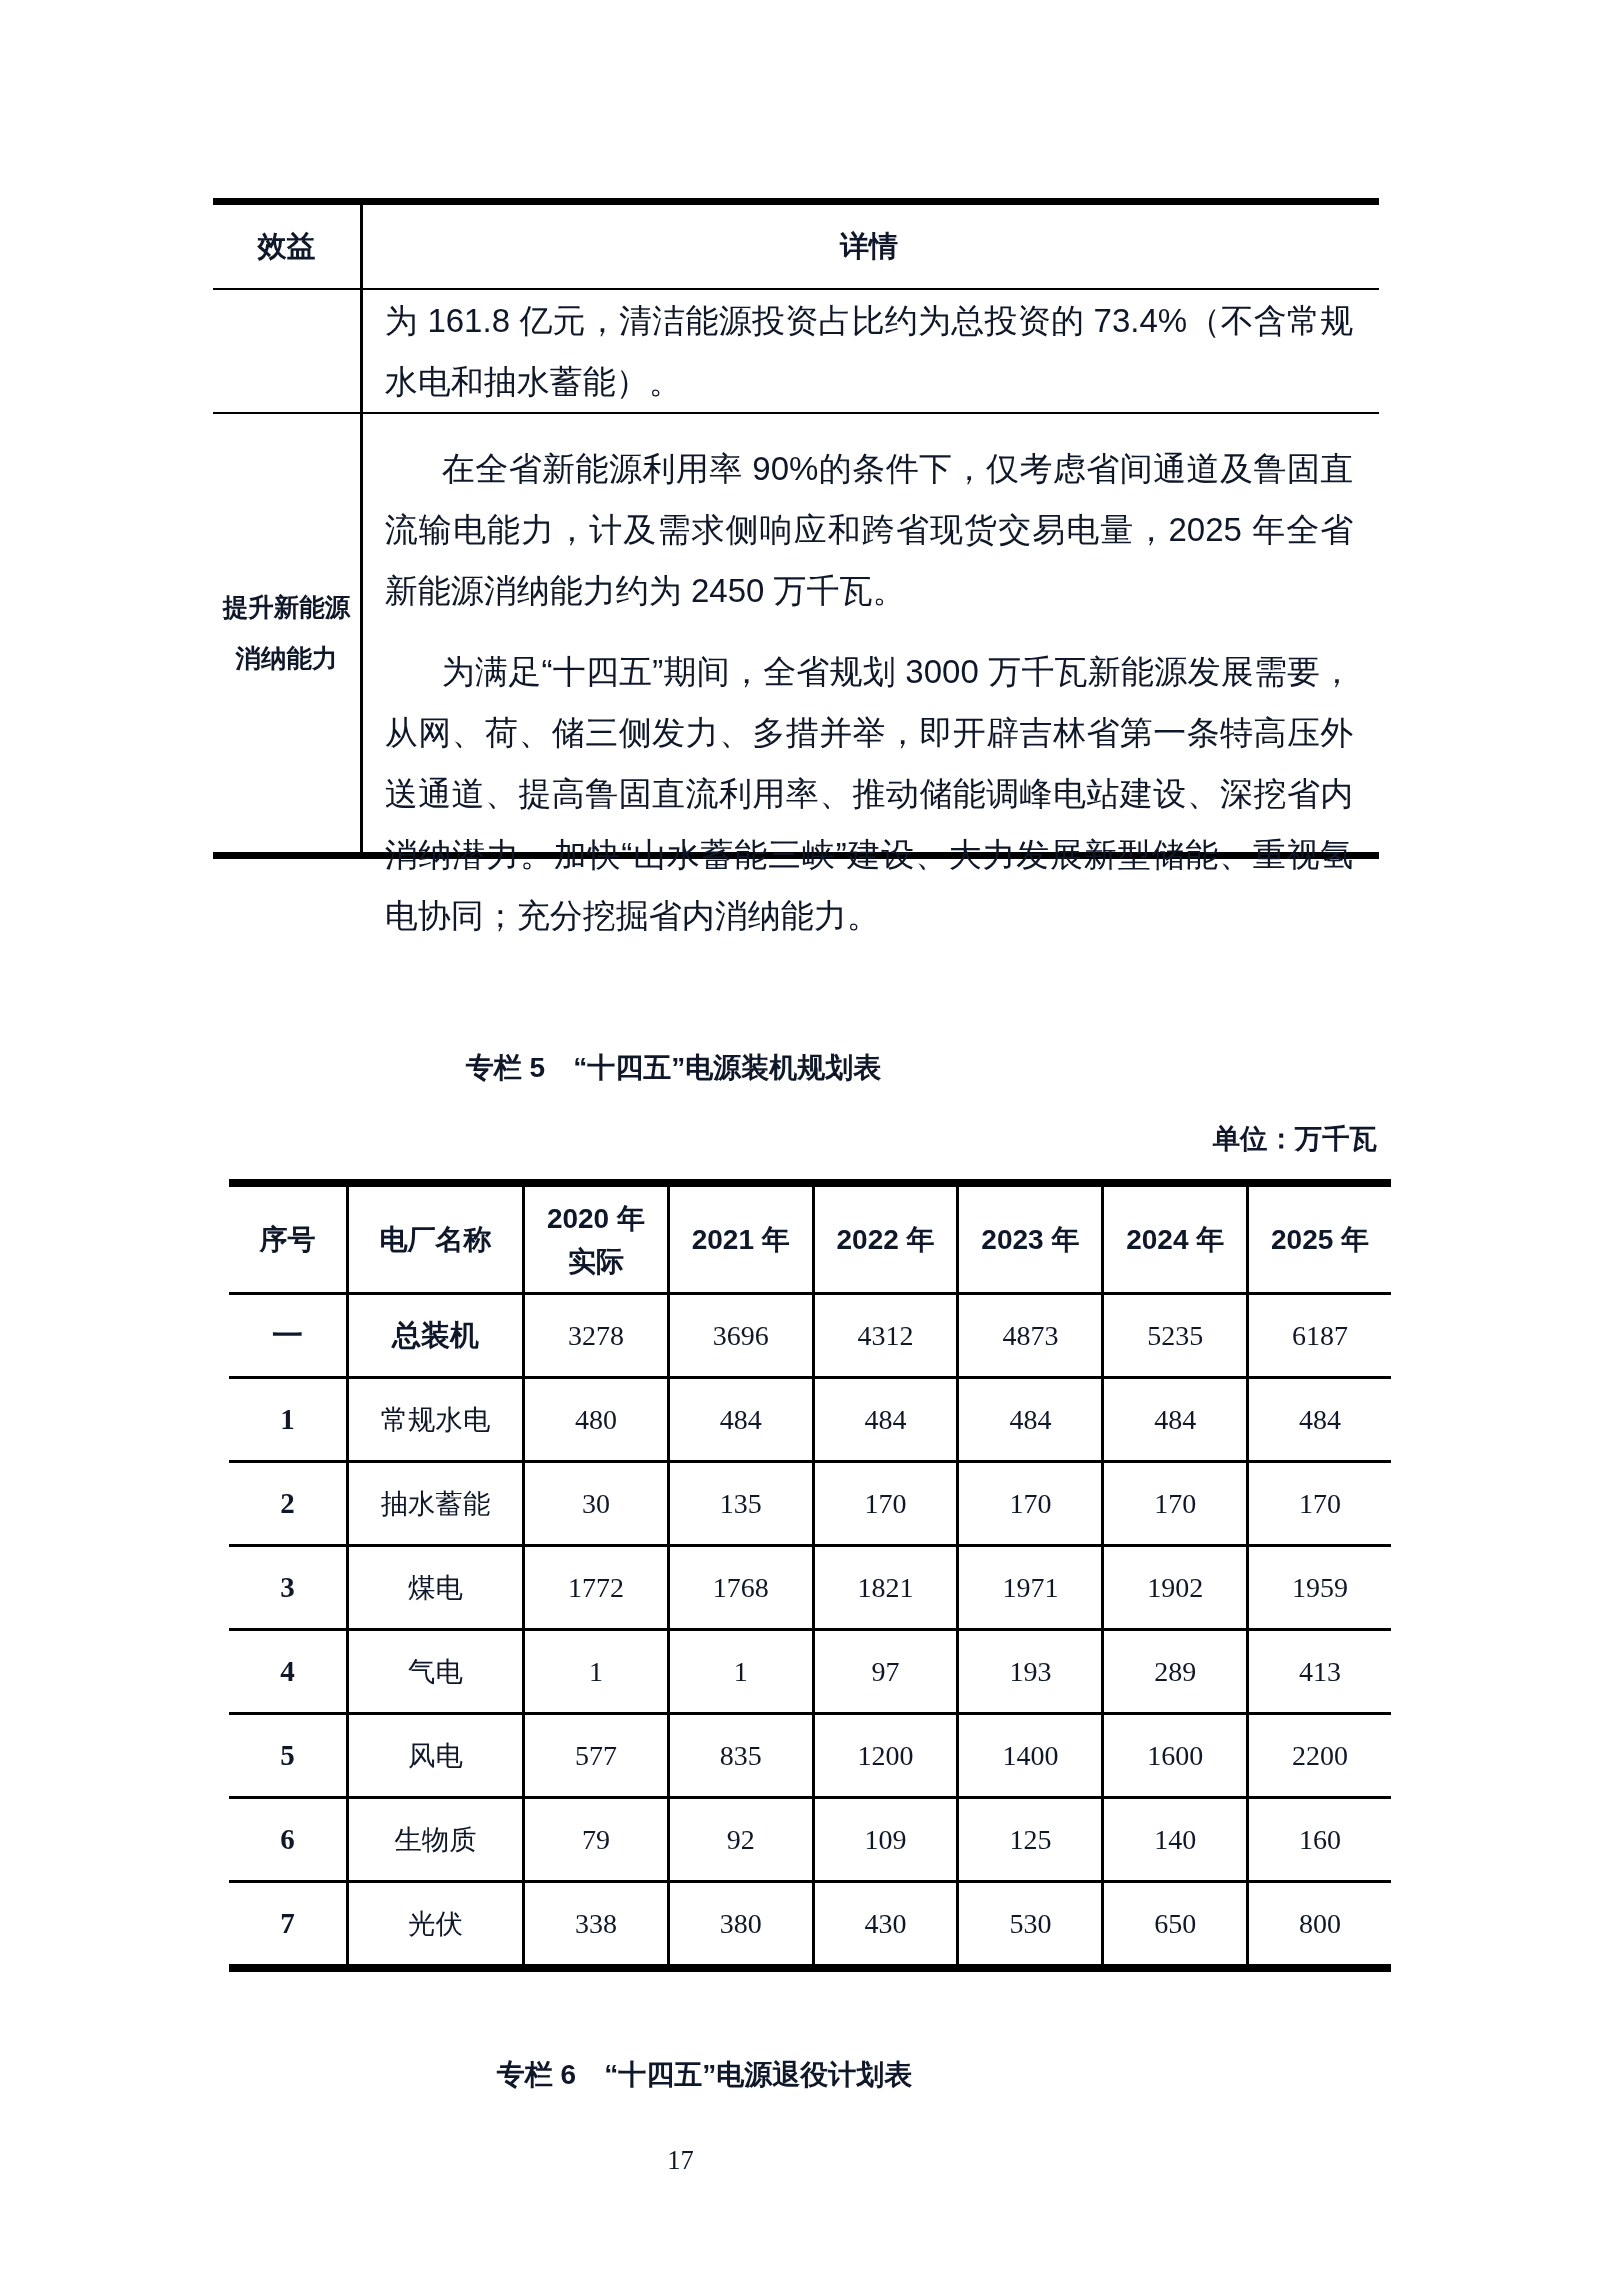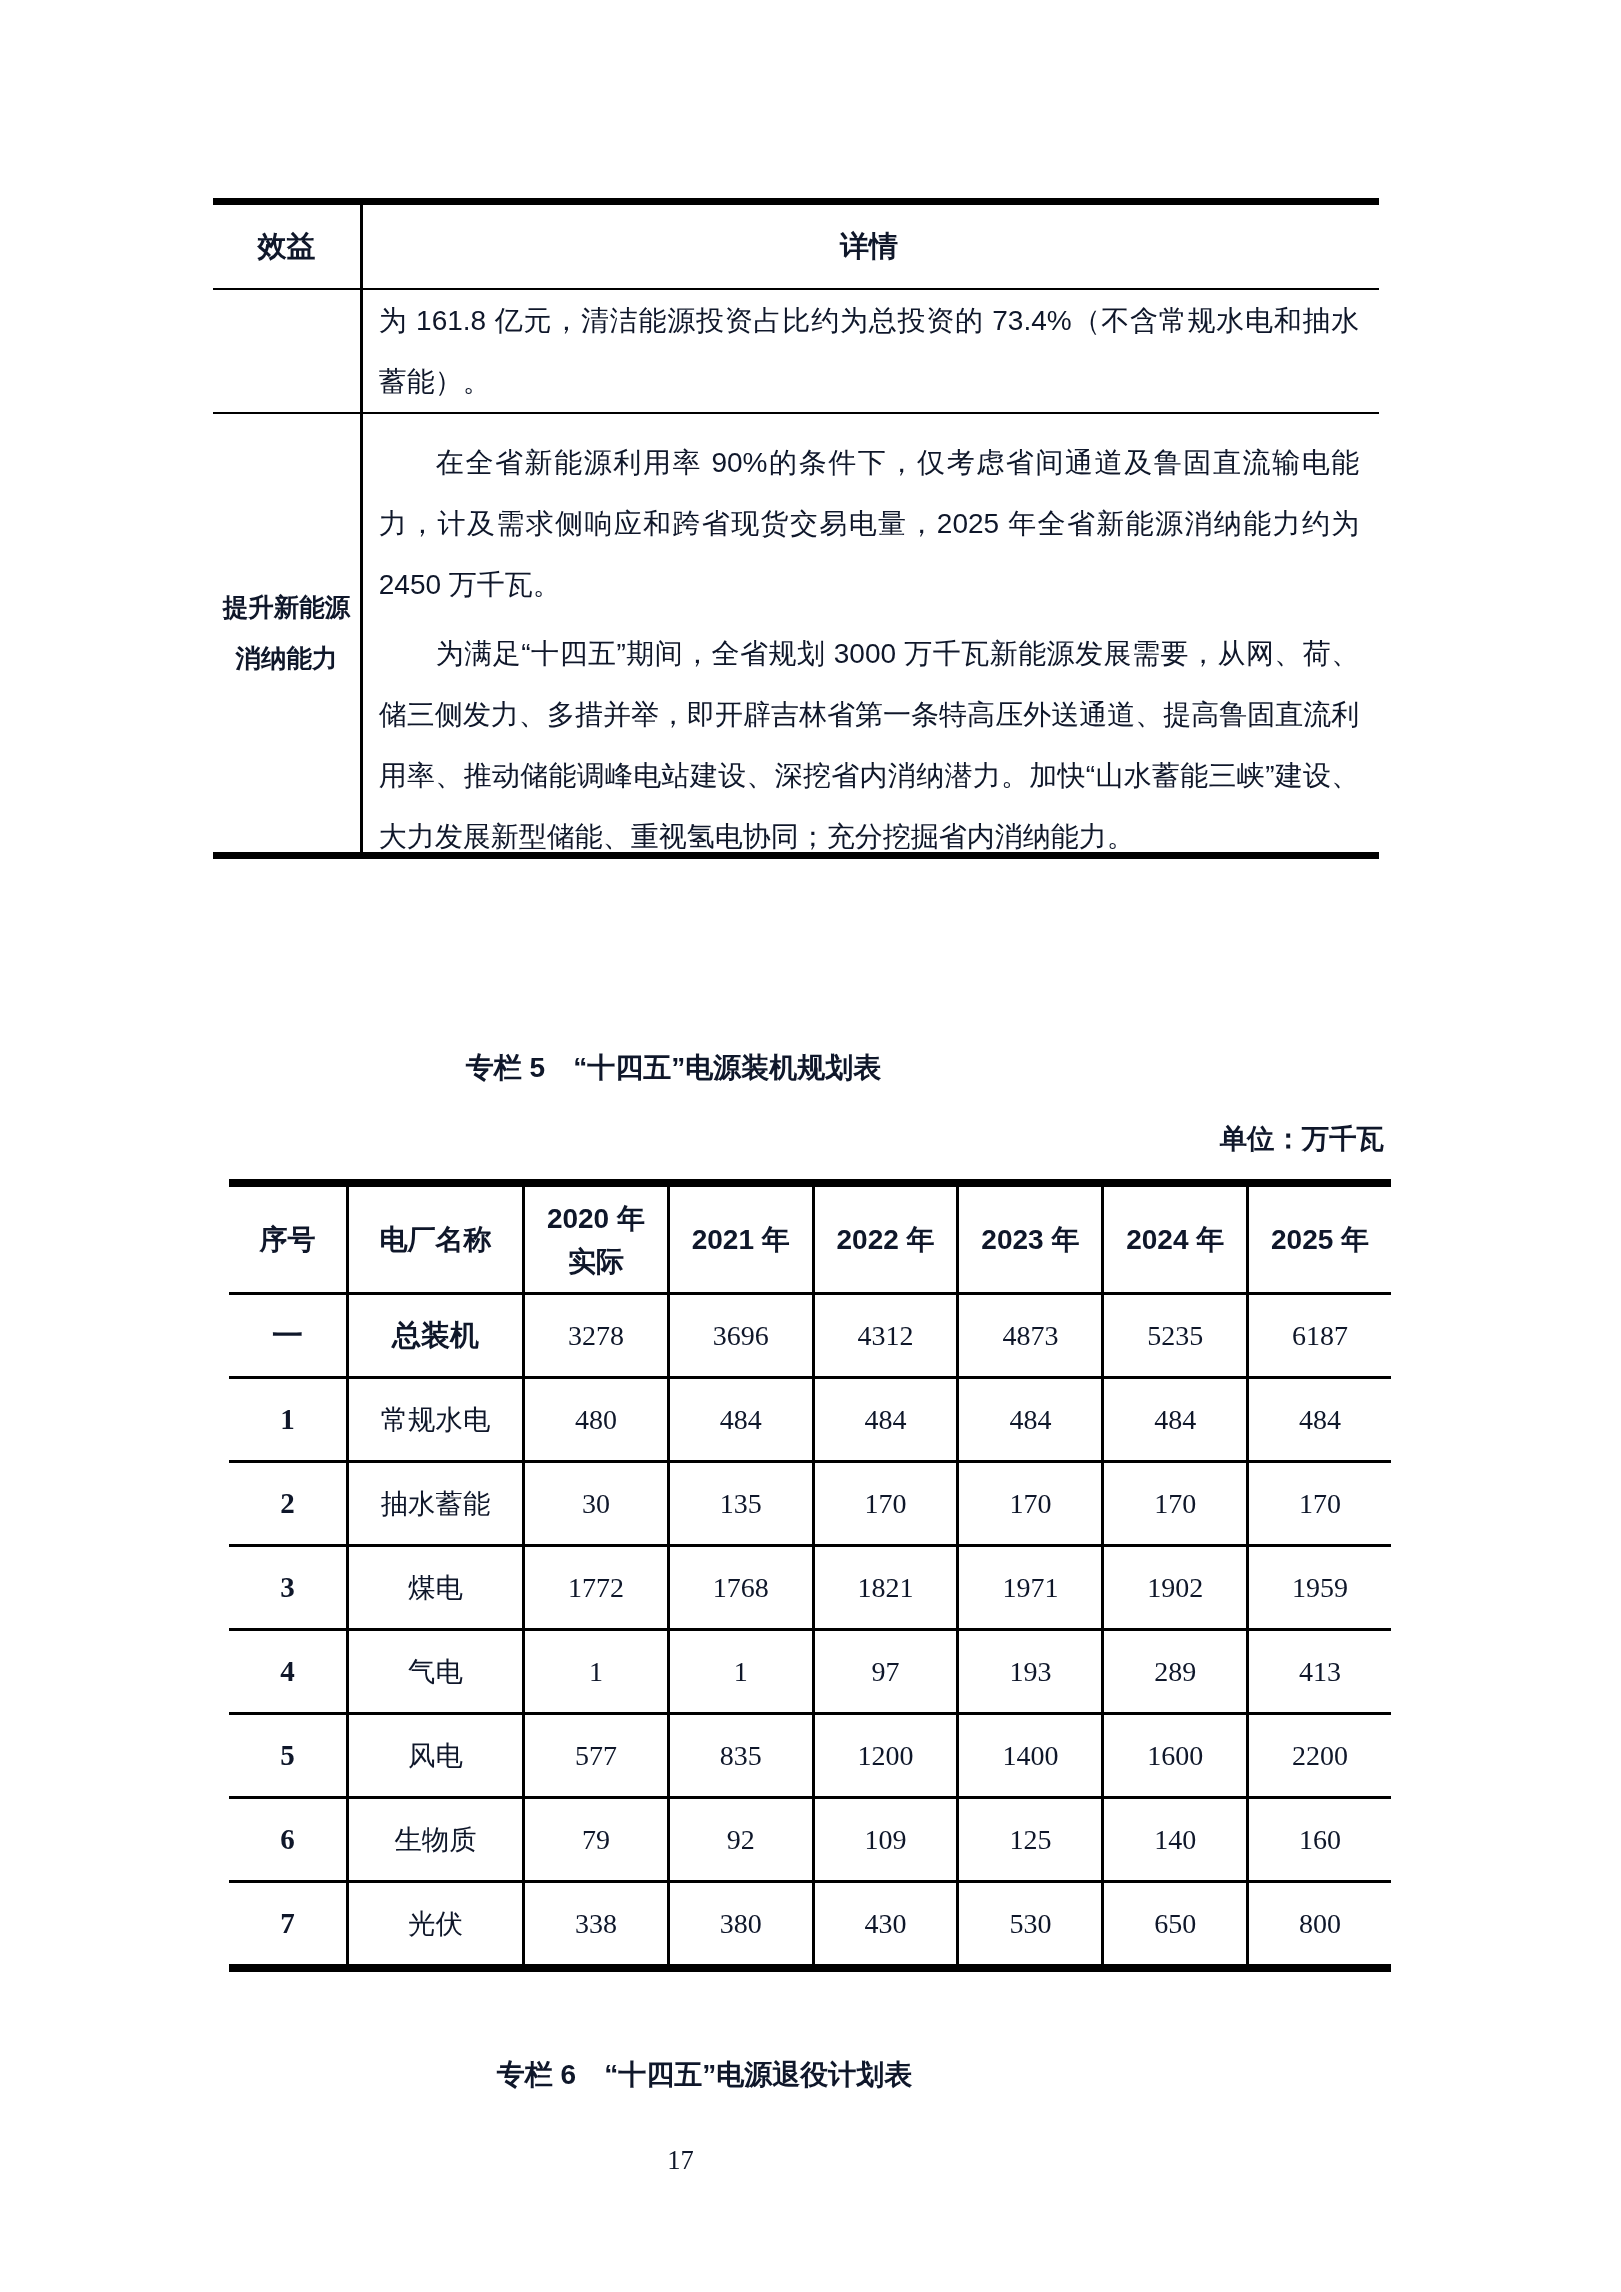--- a/index.html
+++ b/index.html
@@ -14,28 +14,28 @@
   .bt-left{flex:0 0 147px;width:147px;border-right:3.9px solid #000;
            display:flex;align-items:center;justify-content:flex-end;text-align:center;}
   .bt-right{flex:1;display:flex;flex-direction:column;justify-content:center;
             padding:5.9px 15.7px 5.9px 11.8px;}
   .bt-header{height:83px;}
   .bt-header .bt-left,.bt-header .bt-right{font-weight:bold;font-size:29px;
             align-items:center;justify-content:center;display:flex;flex-direction:row;text-align:center;}
   .bt-rowA{height:122px;}
   .bt-rowB{height:438px;}
   .bt-label{font-weight:bold;font-size:25.5px;line-height:51px;}
-  .bt-para{margin:4px;font-size:28px;line-height:61px;text-align:justify;}
+  .bt-para{margin:10px;font-size:33px;line-height:61px;text-align:justify;}
   .bt-para.indent{text-indent:57px;}
   .bt-rowB .bt-right{justify-content:flex-start;padding-top:13.7px;}
 
   
   .col5-title{position:absolute;left:0;top:1049px;width:1347px;text-align:center;
               font-weight:bold;font-size:28px;}
-  .unit-label{position:absolute;left:218px;top:1121px;width:1166px;text-align:right;
+  .unit-label{position:absolute;left:211px;top:1121px;width:1166px;text-align:right;
               font-weight:bold;font-size:27.4px;}
 
   
   .capacity-table{position:absolute;left:229px;top:1179px;width:1162px;
                   border-top:8.8px solid #000;border-bottom:8.8px solid #000;}
   .t2-row{display:flex;align-items:stretch;height:81px;}
   .t2-row.header{height:105px;border-bottom:3.9px solid #000;}
   .t2-row.body-row{border-bottom:3.9px solid #000;}
   .t2-row.body-row:last-child{border-bottom:none;}
   .t2-cell{display:flex;align-items:center;justify-content:center;text-align:center;

